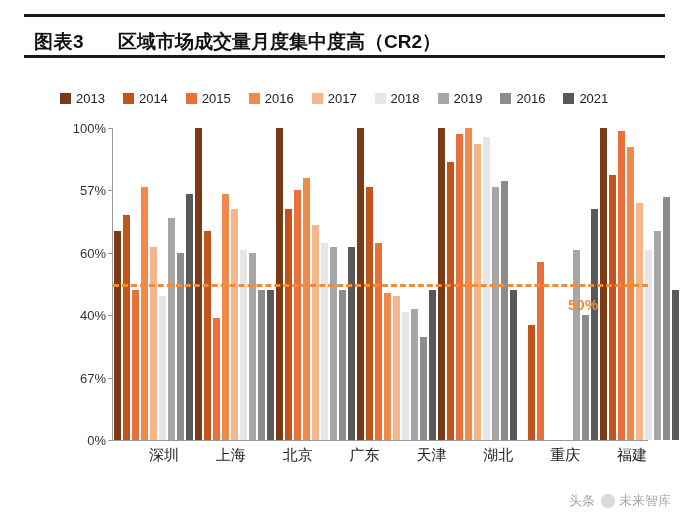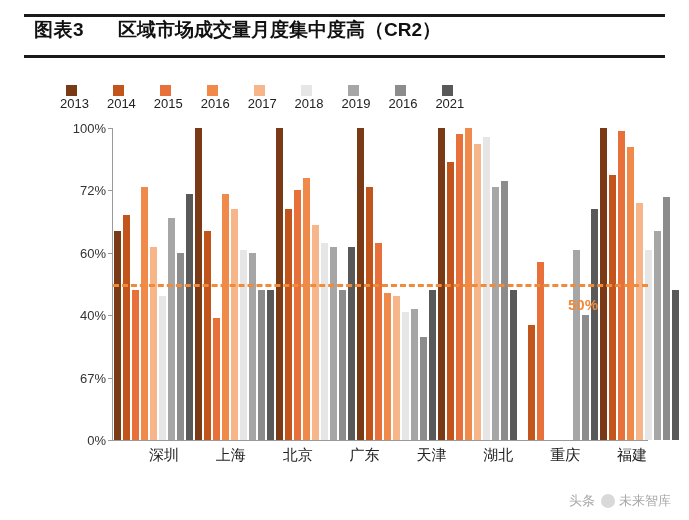--- a/index.html
+++ b/index.html
@@ -25,21 +25,21 @@
   .title-bar {
     position: absolute;
     left: 24px;
     top: 14px;
     width: 641px;
     height: 38px;
     background: #ffffff;
     border-top: 3px solid #1a1a1a;
     border-bottom: 3px solid #1a1a1a;
     display: flex;
-    align-items: flex-start;
+    align-items: flex-end;
   }
   .title-label {
     font-size: 19px;
     font-weight: bold;
     color: #111111;
     letter-spacing: 0.5px;
     margin-left: 10px;
     white-space: nowrap;
   }
   .title-text {
@@ -57,21 +57,20 @@
     width: 600px;
     height: 20px;
     display: flex;
     align-items: center;
     justify-content: flex-start;
   }
   .legend-item {
     display: flex;
     align-items: center;
     margin-right: 18px;
-    flex-direction: column;
   }
   .legend-swatch {
     width: 11px;
     height: 11px;
     margin-right: 5px;
     flex: 0 0 auto;
   }
   .legend-label {
     font-size: 13px;
     color: #222222;
@@ -315,21 +314,21 @@
       <div class="threshold" id="threshold" style="top: 156px;"></div>
       <div class="threshold-label" id="threshold-label" style="top: 168px; left: 455px;">50%</div>
     <div class="y-tick" style="top: 312px;">0%</div>
         <div class="tick-mark" style="top: 312px;"></div>
         <div class="y-tick" style="top: 249.6px;">67%</div>
         <div class="tick-mark" style="top: 249.6px;"></div>
         <div class="y-tick" style="top: 187.2px;">40%</div>
         <div class="tick-mark" style="top: 187.2px;"></div>
         <div class="y-tick" style="top: 124.8px;">60%</div>
         <div class="tick-mark" style="top: 124.8px;"></div>
-        <div class="y-tick" style="top: 62.4px;">72%</div>
+        <div class="y-tick" style="top: 62.4px;">57%</div>
         <div class="tick-mark" style="top: 62.4px;"></div>
         <div class="y-tick" style="top: 0px;">100%</div>
         <div class="tick-mark" style="top: 0px;"></div>
       </div>
     <div class="cat-labels" id="cats">
         <div class="cat">深圳</div>
         <div class="cat">上海</div>
         <div class="cat">北京</div>
         <div class="cat">广东</div>
         <div class="cat">天津</div>

